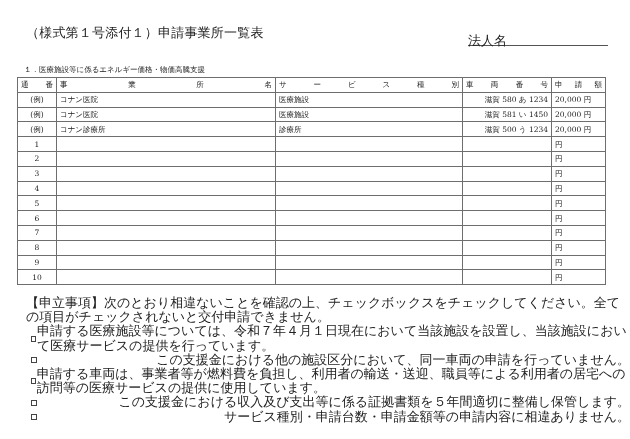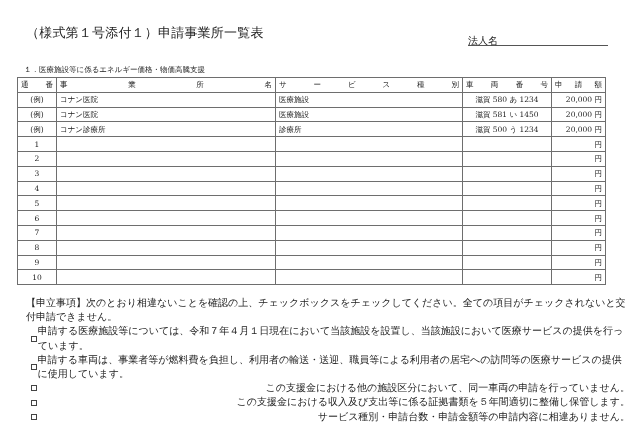--- a/index.html
+++ b/index.html
@@ -23,21 +23,21 @@
       font-size: 13px;
       letter-spacing: 0.2px;
     }
     .corp-name {
       position: absolute;
       left: 468px;
       top: 36px;
       width: 140px;
       border-bottom: 1px solid #555;
       height: 9px;
-      font-size: 10px;
+      font-size: 13px;
       line-height: 9px;
     }
     .section-title {
       position: absolute;
       left: 24px;
       top: 65px;
       font-size: 7.5px;
       text-align: center;
     }
     table.list {
@@ -62,27 +62,27 @@
       text-align: justify;
       text-align-last: justify;
       margin-left: 24px;
     }
     col.c-no { width: 39px; }
     col.c-name { width: 219px; }
     col.c-svc { width: 187px; }
     col.c-car { width: 89px; }
     col.c-amt { width: 54px; }
     td.no { text-align: center; }
-    td.car { text-align: center; }
-    td.amt { text-align: right; }
+    td.car { text-align: right; }
+    td.amt { }
     .notes {
       position: absolute;
       left: 26px;
       top: 296px;
-      font-size: 10px;
+      font-size: 13px;
       line-height: 14.2px;
     }
     .notes .lead {
       margin-left: 0;
     }
     .notes .item {
       margin-left: 5px;
       display: flex;
       align-items: center;
       justify-content: space-between;
@@ -221,27 +221,27 @@
 </table>
 
 <div class="notes">
   <div class="lead">【申立事項】次のとおり相違ないことを確認の上、チェックボックスをチェックしてください。全ての項目がチェックされないと交付申請できません。</div>
   <div class="item">
     <span class="checkbox"></span>
     <span>申請する医療施設等については、令和７年４月１日現在において当該施設を設置し、当該施設において医療サービスの提供を行っています。</span>
   </div>
   <div class="item">
     <span class="checkbox"></span>
+    <span>この支援金における他の施設区分において、同一車両の申請を行っていません。</span>
+  </div>
+  <div class="item">
+    <span class="checkbox"></span>
     <span>申請する車両は、事業者等が燃料費を負担し、利用者の輸送・送迎、職員等による利用者の居宅への訪問等の医療サービスの提供に使用しています。</span>
   </div>
   <div class="item">
     <span class="checkbox"></span>
-    <span>この支援金における他の施設区分において、同一車両の申請を行っていません。</span>
-  </div>
-  <div class="item">
-    <span class="checkbox"></span>
     <span>この支援金における収入及び支出等に係る証拠書類を５年間適切に整備し保管します。</span>
   </div>
   <div class="item">
     <span class="checkbox"></span>
     <span>サービス種別・申請台数・申請金額等の申請内容に相違ありません。</span>
   </div>
 </div>
 
 </body></html>

